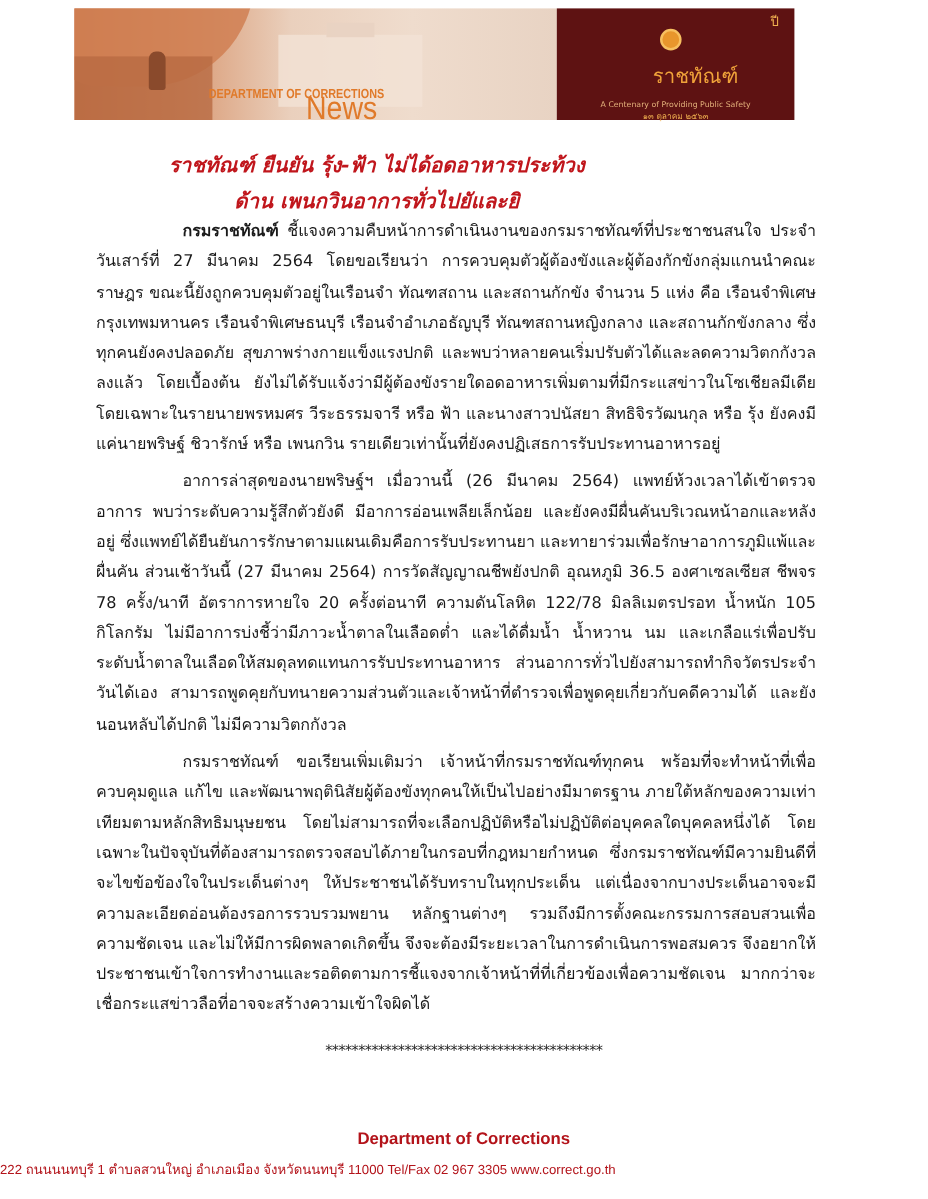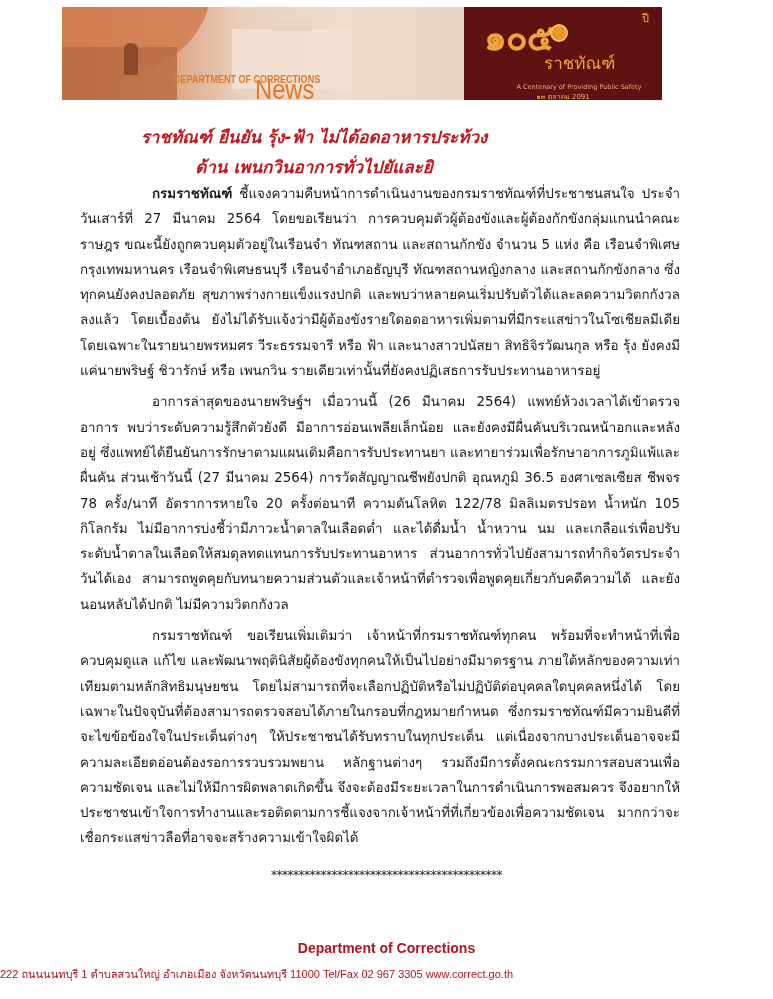--- a/index.html
+++ b/index.html
@@ -19,21 +19,21 @@
       font-size: 11px; color: #e07a2a; letter-spacing: 0; transform: scaleX(0.82); transform-origin: left; white-space: nowrap; }
     .banner .news { position: absolute; left: 193px; top: 70px; font-family: "Liberation Sans", sans-serif; font-size: 27px;
       color: #e07a2a; line-height: 1; transform: scaleX(0.88); transform-origin: left; }
 
     .logo { position: absolute; left: 464px; top: 7px; width: 198px; height: 93px; background: #5e1212; color: #e8a33a; text-align: center; }
     .logo .num { position: absolute; left: 20px; top: 2px; font-family: "DejaVu Serif", serif; font-size: 36px; font-weight: bold; color: #f0a33a; letter-spacing: -1px; }
     .logo .pi { position: absolute; left: 178px; top: 2px; font-size: 11px; color: #f0b050; }
     .logo .seal { position: absolute; left: 86px; top: 17px; width: 18px; height: 18px; border-radius: 50%; background: #e8962c; border: 2px solid #f7c060; }
     .logo .rt { position: absolute; left: 80px; top: 42px; font-size: 17px; color: #f0a33a; }
     .logo .slogan { position: absolute; left: 0; top: 64px; width: 100%; font-size: 8.5px; color: #f0a33a; white-space: nowrap; border-bottom: 1px solid #c88a3a; padding-bottom: 1px; }
-    .logo .eng { position: absolute; left: 0; top: 76px; width: 100%; font-size: 6.5px; color: #e2b07a; white-space: nowrap; margin-left: 16px; }
+    .logo .eng { position: absolute; left: 0; top: 76px; width: 100%; font-size: 6.5px; color: #e2b07a; white-space: nowrap; }
     .logo .date { position: absolute; left: 0; top: 84px; width: 100%; font-size: 7px; color: #f0b050; }
 
     .headline { position: absolute; left: 0; width: 628px; text-align: center; color: #c0161c; font-style: italic; font-weight: bold; font-size: 17px; }
     .h1 { top: 123px; }
     .h2 { top: 153px; }
 
     .body { position: absolute; left: 80px; top: 181px; width: 600px; font-size: 13.4px; line-height: 25.3px; text-align: justify; }
     .para { text-indent: 72px; }
     .para + .para { margin-top: 6px; }
     .para b { font-weight: bold; }
@@ -51,26 +51,25 @@
 <div class="banner">
   <div class="dome"></div>
   <div class="tower"></div>
   <div class="guard"></div>
   <div class="building"></div>
   <div class="dept">DEPARTMENT OF CORRECTIONS</div>
   <div class="news">News</div>
 </div>
 
 <div class="logo">
-  <div class="num">๑๐๕</div>
   <div class="seal"></div>
   <div class="pi">ปี</div>
   <div class="rt">ราชทัณฑ์</div>
   <div class="eng">A Centenary of Providing Public Safety</div>
-  <div class="date">๑๓ ตุลาคม 2091</div>
+  <div class="date">๑๓ ตุลาคม ๒๕๖๓</div>
 </div>
 
 <div class="headline h1">ราชทัณฑ์ ยืนยัน รุ้ง-ฟ้า ไม่ได้อดอาหารประท้วง</div>
 <div class="headline h2">ด้าน เพนกวินอาการทั่วไปยัและยิ</div>
 
 <div class="body">
   <p class="para"><b>กรมราชทัณฑ์</b><span> ชี้แจงความคืบหน้าการดำเนินงานของกรมราชทัณฑ์ที่ประชาชนสนใจ ประจำวันเสาร์ที่ 27 มีนาคม 2564 โดยขอเรียนว่า การควบคุมตัวผู้ต้องขังและผู้ต้องกักขังกลุ่มแกนนำคณะราษฎร ขณะนี้ยังถูกควบคุมตัวอยู่ในเรือนจำ ทัณฑสถาน และสถานกักขัง จำนวน 5 แห่ง คือ เรือนจำพิเศษกรุงเทพมหานคร เรือนจำพิเศษธนบุรี เรือนจำอำเภอธัญบุรี ทัณฑสถานหญิงกลาง และสถานกักขังกลาง ซึ่งทุกคนยังคงปลอดภัย สุขภาพร่างกายแข็งแรงปกติ และพบว่าหลายคนเริ่มปรับตัวได้และลดความวิตกกังวลลงแล้ว โดยเบื้องต้น ยังไม่ได้รับแจ้งว่ามีผู้ต้องขังรายใดอดอาหารเพิ่มตามที่มีกระแสข่าวในโซเชียลมีเดีย โดยเฉพาะในรายนายพรหมศร วีระธรรมจารี หรือ ฟ้า และนางสาวปนัสยา สิทธิจิรวัฒนกุล หรือ รุ้ง ยังคงมีแค่นายพริษฐ์ ชิวารักษ์ หรือ เพนกวิน รายเดียวเท่านั้นที่ยังคงปฏิเสธการรับประทานอาหารอยู่</span></p>
   <p class="para">อาการล่าสุดของนายพริษฐ์ฯ เมื่อวานนี้ (26 มีนาคม 2564) แพทย์ห้วงเวลาได้เข้าตรวจอาการ พบว่าระดับความรู้สึกตัวยังดี มีอาการอ่อนเพลียเล็กน้อย และยังคงมีผื่นคันบริเวณหน้าอกและหลังอยู่ ซึ่งแพทย์ได้ยืนยันการรักษาตามแผนเดิมคือการรับประทานยา และทายาร่วมเพื่อรักษาอาการภูมิแพ้และผื่นคัน ส่วนเช้าวันนี้ (27 มีนาคม 2564) การวัดสัญญาณชีพยังปกติ อุณหภูมิ 36.5 องศาเซลเซียส ชีพจร 78 ครั้ง/นาที อัตราการหายใจ 20 ครั้งต่อนาที ความดันโลหิต 122/78 มิลลิเมตรปรอท น้ำหนัก 105 กิโลกรัม ไม่มีอาการบ่งชี้ว่ามีภาวะน้ำตาลในเลือดต่ำ และได้ดื่มน้ำ น้ำหวาน นม และเกลือแร่เพื่อปรับระดับน้ำตาลในเลือดให้สมดุลทดแทนการรับประทานอาหาร ส่วนอาการทั่วไปยังสามารถทำกิจวัตรประจำวันได้เอง สามารถพูดคุยกับทนายความส่วนตัวและเจ้าหน้าที่ตำรวจเพื่อพูดคุยเกี่ยวกับคดีความได้ และยังนอนหลับได้ปกติ ไม่มีความวิตกกังวล</p>
   <p class="para">กรมราชทัณฑ์ ขอเรียนเพิ่มเติมว่า เจ้าหน้าที่กรมราชทัณฑ์ทุกคน พร้อมที่จะทำหน้าที่เพื่อควบคุมดูแล แก้ไข และพัฒนาพฤตินิสัยผู้ต้องขังทุกคนให้เป็นไปอย่างมีมาตรฐาน ภายใต้หลักของความเท่าเทียมตามหลักสิทธิมนุษยชน โดยไม่สามารถที่จะเลือกปฏิบัติหรือไม่ปฏิบัติต่อบุคคลใดบุคคลหนึ่งได้ โดยเฉพาะในปัจจุบันที่ต้องสามารถตรวจสอบได้ภายในกรอบที่กฎหมายกำหนด ซึ่งกรมราชทัณฑ์มีความยินดีที่จะไขข้อข้องใจในประเด็นต่างๆ ให้ประชาชนได้รับทราบในทุกประเด็น แต่เนื่องจากบางประเด็นอาจจะมีความละเอียดอ่อนต้องรอการรวบรวมพยาน หลักฐานต่างๆ รวมถึงมีการตั้งคณะกรรมการสอบสวนเพื่อความชัดเจน และไม่ให้มีการผิดพลาดเกิดขึ้น จึงจะต้องมีระยะเวลาในการดำเนินการพอสมควร จึงอยากให้ประชาชนเข้าใจการทำงานและรอติดตามการชี้แจงจากเจ้าหน้าที่ที่เกี่ยวข้องเพื่อความชัดเจน มากกว่าจะเชื่อกระแสข่าวลือที่อาจจะสร้างความเข้าใจผิดได้</p>
 </div>

